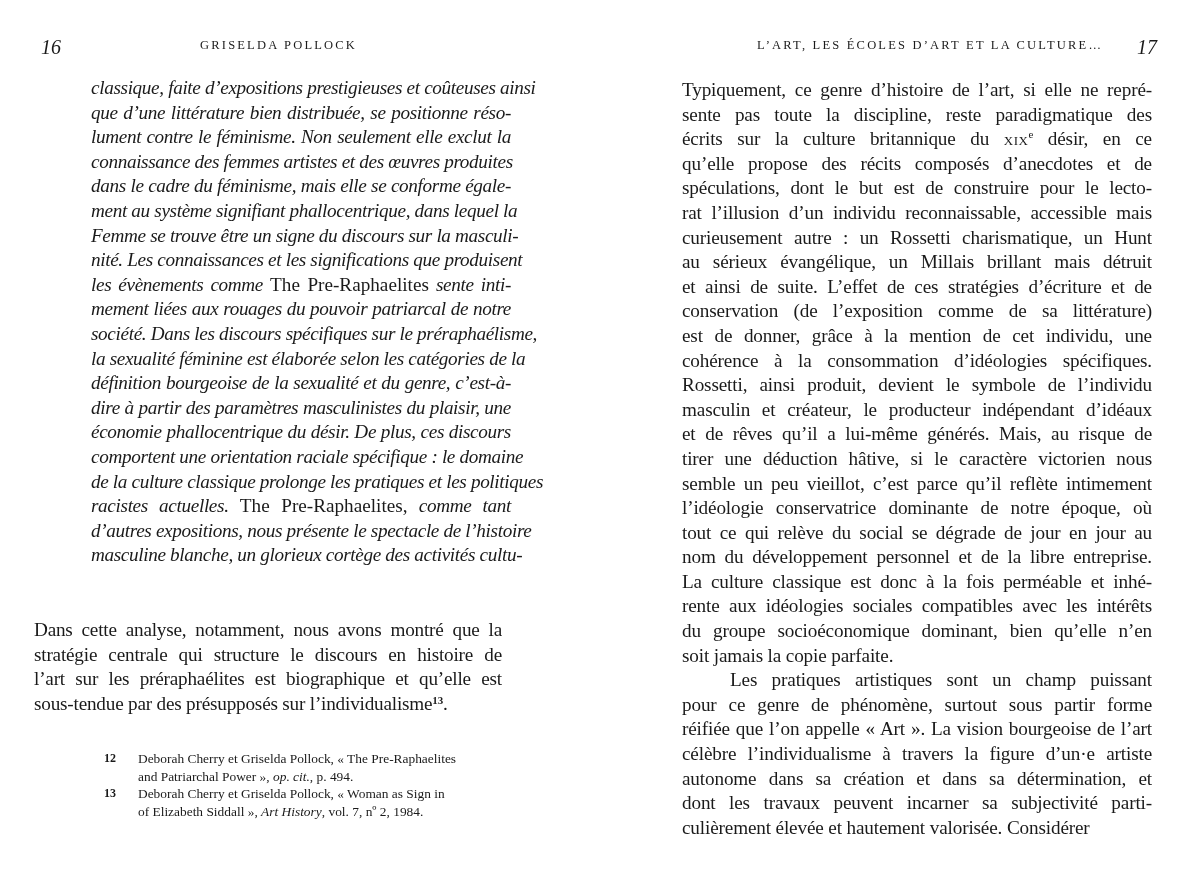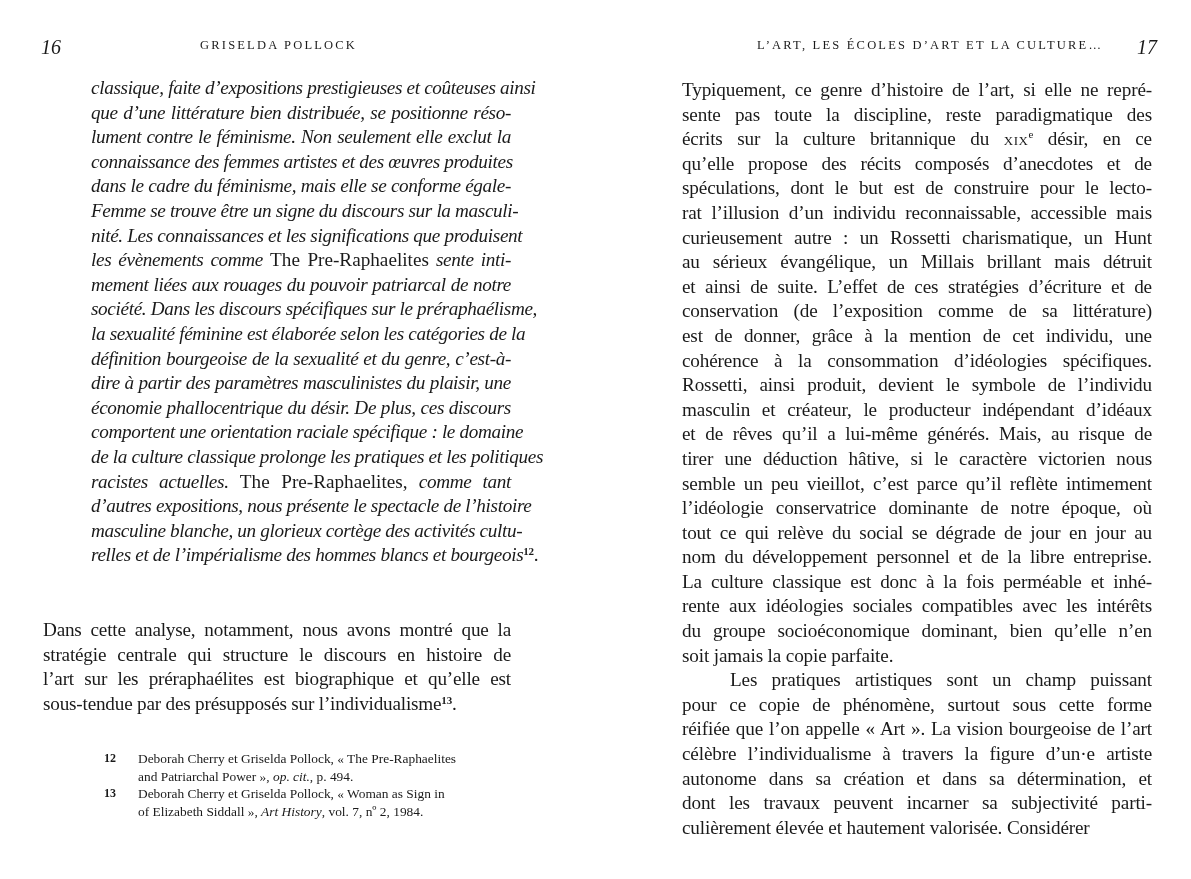--- a/index.html
+++ b/index.html
@@ -17,21 +17,21 @@
   #right-page .folio { left: 541px; }
   #right-page .running-head { left: 161px; }
 
   .line { display: block; white-space: nowrap; text-align-last: justify; text-align: justify; }
   .line.last { text-align-last: left; }
 
   .quote-block { position: absolute; left: 91px; top: 76px; width: 420px; font-style: italic; font-size: 19.2px; line-height: 24.6px; letter-spacing: -0.35px; }
   .quote-block .roman { font-style: normal; letter-spacing: 0; }
   sup.fn { font-style: normal; font-weight: bold; font-size: 11px; vertical-align: 6px; line-height: 0; }
 
-  .body-para { position: absolute; left: 43px; top: 618px; width: 468px; font-size: 19.2px; line-height: 24.6px; letter-spacing: -0.2px; }
+  .body-para { position: absolute; left: 34px; top: 618px; width: 468px; font-size: 19.2px; line-height: 24.6px; letter-spacing: -0.2px; }
 
   .footnotes { position: absolute; left: 104px; top: 750px; width: 396px; font-size: 13.4px; line-height: 17.6px; }
   .footnote { position: relative; padding-left: 34px; }
   .footnote .fn-num { position: absolute; left: 0; top: 0; font-weight: bold; font-size: 12px; }
   .footnote .fn-text i { font-style: italic; }
 
   .right-body { position: absolute; left: 86px; top: 78px; width: 470px; font-size: 19.2px; line-height: 24.6px; letter-spacing: -0.15px; }
   .indent { padding-left: 48px; }
   .smallcaps { font-variant: small-caps; text-transform: lowercase; letter-spacing: 0.5px; }
   sup.exp { font-size: 11px; vertical-align: 7px; line-height: 0; }
@@ -41,35 +41,35 @@
 
 <div class="page" id="left-page">
   <div class="folio">16</div>
   <div class="running-head">GRISELDA POLLOCK</div>
   <div class="quote-block">
       <span class="line"><i>classique, faite d’expositions prestigieuses et coûteuses ainsi</i></span>
       <span class="line"><i>que d’une littérature bien distribuée, se positionne réso-</i></span>
       <span class="line"><i>lument contre le féminisme. Non seulement elle exclut la</i></span>
       <span class="line"><i>connaissance des femmes artistes et des œuvres produites</i></span>
       <span class="line"><i>dans le cadre du féminisme, mais elle se conforme égale-</i></span>
+      <span class="line"><i>ment au système signifiant phallocentrique, dans lequel la</i></span>
       <span class="line"><i>Femme se trouve être un signe du discours sur la masculi-</i></span>
       <span class="line"><i>nité. Les connaissances et les significations que produisent</i></span>
       <span class="line"><i>les évènements comme </i><span class="roman">The Pre-Raphaelites</span><i> sente inti-</i></span>
       <span class="line"><i>mement liées aux rouages du pouvoir patriarcal de notre</i></span>
       <span class="line"><i>société. Dans les discours spécifiques sur le préraphaélisme,</i></span>
       <span class="line"><i>la sexualité féminine est élaborée selon les catégories de la</i></span>
       <span class="line"><i>définition bourgeoise de la sexualité et du genre, c’est-à-</i></span>
       <span class="line"><i>dire à partir des paramètres masculinistes du plaisir, une</i></span>
       <span class="line"><i>économie phallocentrique du désir. De plus, ces discours</i></span>
       <span class="line"><i>comportent une orientation raciale spécifique : le domaine</i></span>
       <span class="line"><i>de la culture classique prolonge les pratiques et les politiques</i></span>
       <span class="line"><i>racistes actuelles. </i><span class="roman">The Pre-Raphaelites,</span><i> comme tant</i></span>
       <span class="line"><i>d’autres expositions, nous présente le spectacle de l’histoire</i></span>
       <span class="line"><i>masculine blanche, un glorieux cortège des activités cultu-</i></span>
-      <span class="line last"><i>relles et de l’impérialisme des hommes blancs et bourgeois</i><sup class="fn">12</sup><span class="roman">.</span></span>
     </div>
   <div class="body-para">
       <span class="line"><span class="roman">Dans cette analyse, notamment, nous avons montré que la</span></span>
       <span class="line"><span class="roman">stratégie centrale qui structure le discours en histoire de</span></span>
       <span class="line"><span class="roman">l’art sur les préraphaélites est biographique et qu’elle est</span></span>
       <span class="line last"><span class="roman">sous-tendue par des présupposés sur l’individualisme</span><sup class="fn">13</sup><span class="roman">.</span></span>
     </div>
   <div class="footnotes">
     <div class="footnote">
       <span class="fn-num">12</span>
@@ -110,20 +110,20 @@
       <span class="line"><span class="roman">tirer une déduction hâtive, si le caractère victorien nous</span></span>
       <span class="line"><span class="roman">semble un peu vieillot, c’est parce qu’il reflète intimement</span></span>
       <span class="line"><span class="roman">l’idéologie conservatrice dominante de notre époque, où</span></span>
       <span class="line"><span class="roman">tout ce qui relève du social se dégrade de jour en jour au</span></span>
       <span class="line"><span class="roman">nom du développement personnel et de la libre entreprise.</span></span>
       <span class="line"><span class="roman">La culture classique est donc à la fois perméable et inhé-</span></span>
       <span class="line"><span class="roman">rente aux idéologies sociales compatibles avec les intérêts</span></span>
       <span class="line"><span class="roman">du groupe socioéconomique dominant, bien qu’elle n’en</span></span>
       <span class="line last"><span class="roman">soit jamais la copie parfaite.</span></span>
       <span class="line indent"><span class="roman">Les pratiques artistiques sont un champ puissant</span></span>
-      <span class="line"><span class="roman">pour ce copie de phénomène, surtout sous cette forme</span></span>
+      <span class="line"><span class="roman">pour ce genre de phénomène, surtout sous partir forme</span></span>
       <span class="line"><span class="roman">réifiée que l’on appelle « Art ». La vision bourgeoise de l’art</span></span>
       <span class="line"><span class="roman">célèbre l’individualisme à travers la figure d’un·e artiste</span></span>
       <span class="line"><span class="roman">autonome dans sa création et dans sa détermination, et</span></span>
       <span class="line"><span class="roman">dont les travaux peuvent incarner sa subjectivité parti-</span></span>
       <span class="line last"><span class="roman">culièrement élevée et hautement valorisée. Considérer</span></span>
     </div>
 </div>
 
 </body></html>

